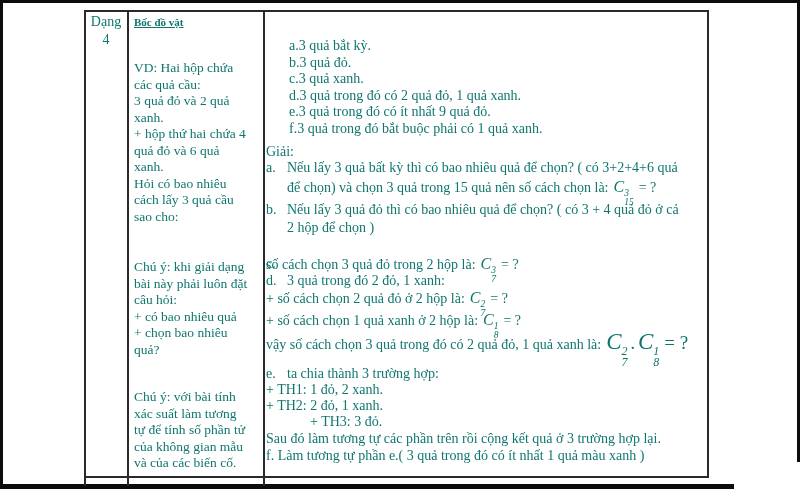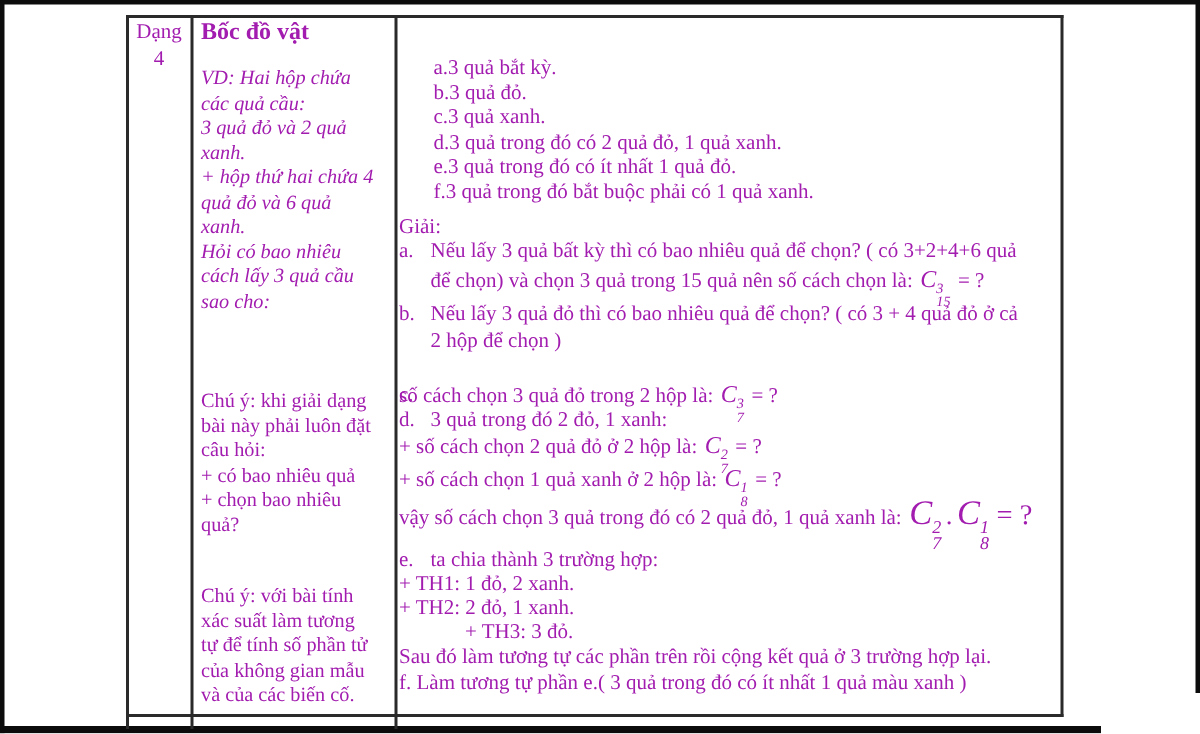--- a/index.html
+++ b/index.html
@@ -1,17 +1,17 @@
 <!DOCTYPE html>
 <html><head>
 <meta charset="utf-8">
 <style>
   html,body{margin:0;padding:0;background:#fff;}
   .page{position:relative;width:800px;height:489px;background:#fff;overflow:hidden;
-        font-family:"Liberation Serif","DejaVu Serif",serif;color:#a21caf;}
+        font-family:"Liberation Serif","DejaVu Serif",serif;color:#0f766e;}
   .bar{position:absolute;background:#0c0c0c;}
   .tline{position:absolute;background:#2a2a2a;}
   .vline{width:2px;}
   .hline{height:2px;}
   .ln{position:absolute;white-space:nowrap;font-size:14px;line-height:16px;}
   .mid-block{position:absolute;left:134px;width:132px;}
   .mid-block .mln{height:16.5px;font-size:13.5px;line-height:16.5px;white-space:nowrap;}
   .u{text-underline-offset:2px;}
   .bold{font-weight:bold;}
   .letters{display:flex;}
@@ -41,23 +41,23 @@
   <div class="tline hline" style="left:84px;top:10px;width:625px;"></div>
   <div class="tline hline" style="left:84px;top:476px;width:625px;"></div>
   <div class="tline vline" style="left:84px;top:10px;height:476px;"></div>
   <div class="tline vline" style="left:127px;top:10px;height:476px;"></div>
   <div class="tline vline" style="left:263px;top:10px;height:476px;"></div>
   <div class="tline vline" style="left:707px;top:10px;height:468px;"></div>
 
   <div class="ln" style="left:86px;top:14px;width:40px;text-align:center;">Dạng</div>
   <div class="ln" style="left:86px;top:32px;width:40px;text-align:center;">4</div>
 
-  <div class="ln bold" style="left:134px;top:14px;font-size:16px;">Bốc đồ vật</div>
-
-  <div class="mid-block" style="top:44px;font-style:italic;">
+  <div class="ln bold" style="left:134px;top:14px;font-size:11px;text-decoration:underline;">Bốc đồ vật</div>
+
+  <div class="mid-block" style="top:60px;">
     <div>
 
     <div class="mln">VD: Hai hộp chứa</div>
         <div class="mln">các quả cầu:</div>
         <div class="mln">3 quả đỏ và 2 quả</div>
         <div class="mln">xanh.</div>
         <div class="mln">+ hộp thứ hai chứa 4</div>
         <div class="mln">quả đỏ và 6 quả</div>
         <div class="mln">xanh.</div>
         <div class="mln">Hỏi có bao nhiêu</div>
@@ -103,21 +103,21 @@
         <div class="opt-row">
         <span class="lt">c.</span>
           <span>3 quả xanh.</span>
       </div>
         <div class="opt-row">
         <span class="lt">d.</span>
           <span>3 quả trong đó có 2 quả đỏ, 1 quả xanh.</span>
       </div>
         <div class="opt-row">
         <span class="lt">e.</span>
-          <span>3 quả trong đó có ít nhất 1 quả đỏ.</span>
+          <span>3 quả trong đó có ít nhất 9 quả đỏ.</span>
       </div>
         <div class="opt-row">
         <span class="lt">f.</span>
           <span>3 quả trong đó bắt buộc phải có 1 quả xanh.</span>
       </div>
       </div>
   </div>
 
   <div class="ln u" style="left:266px;top:144px;">Giải:</div>
 

